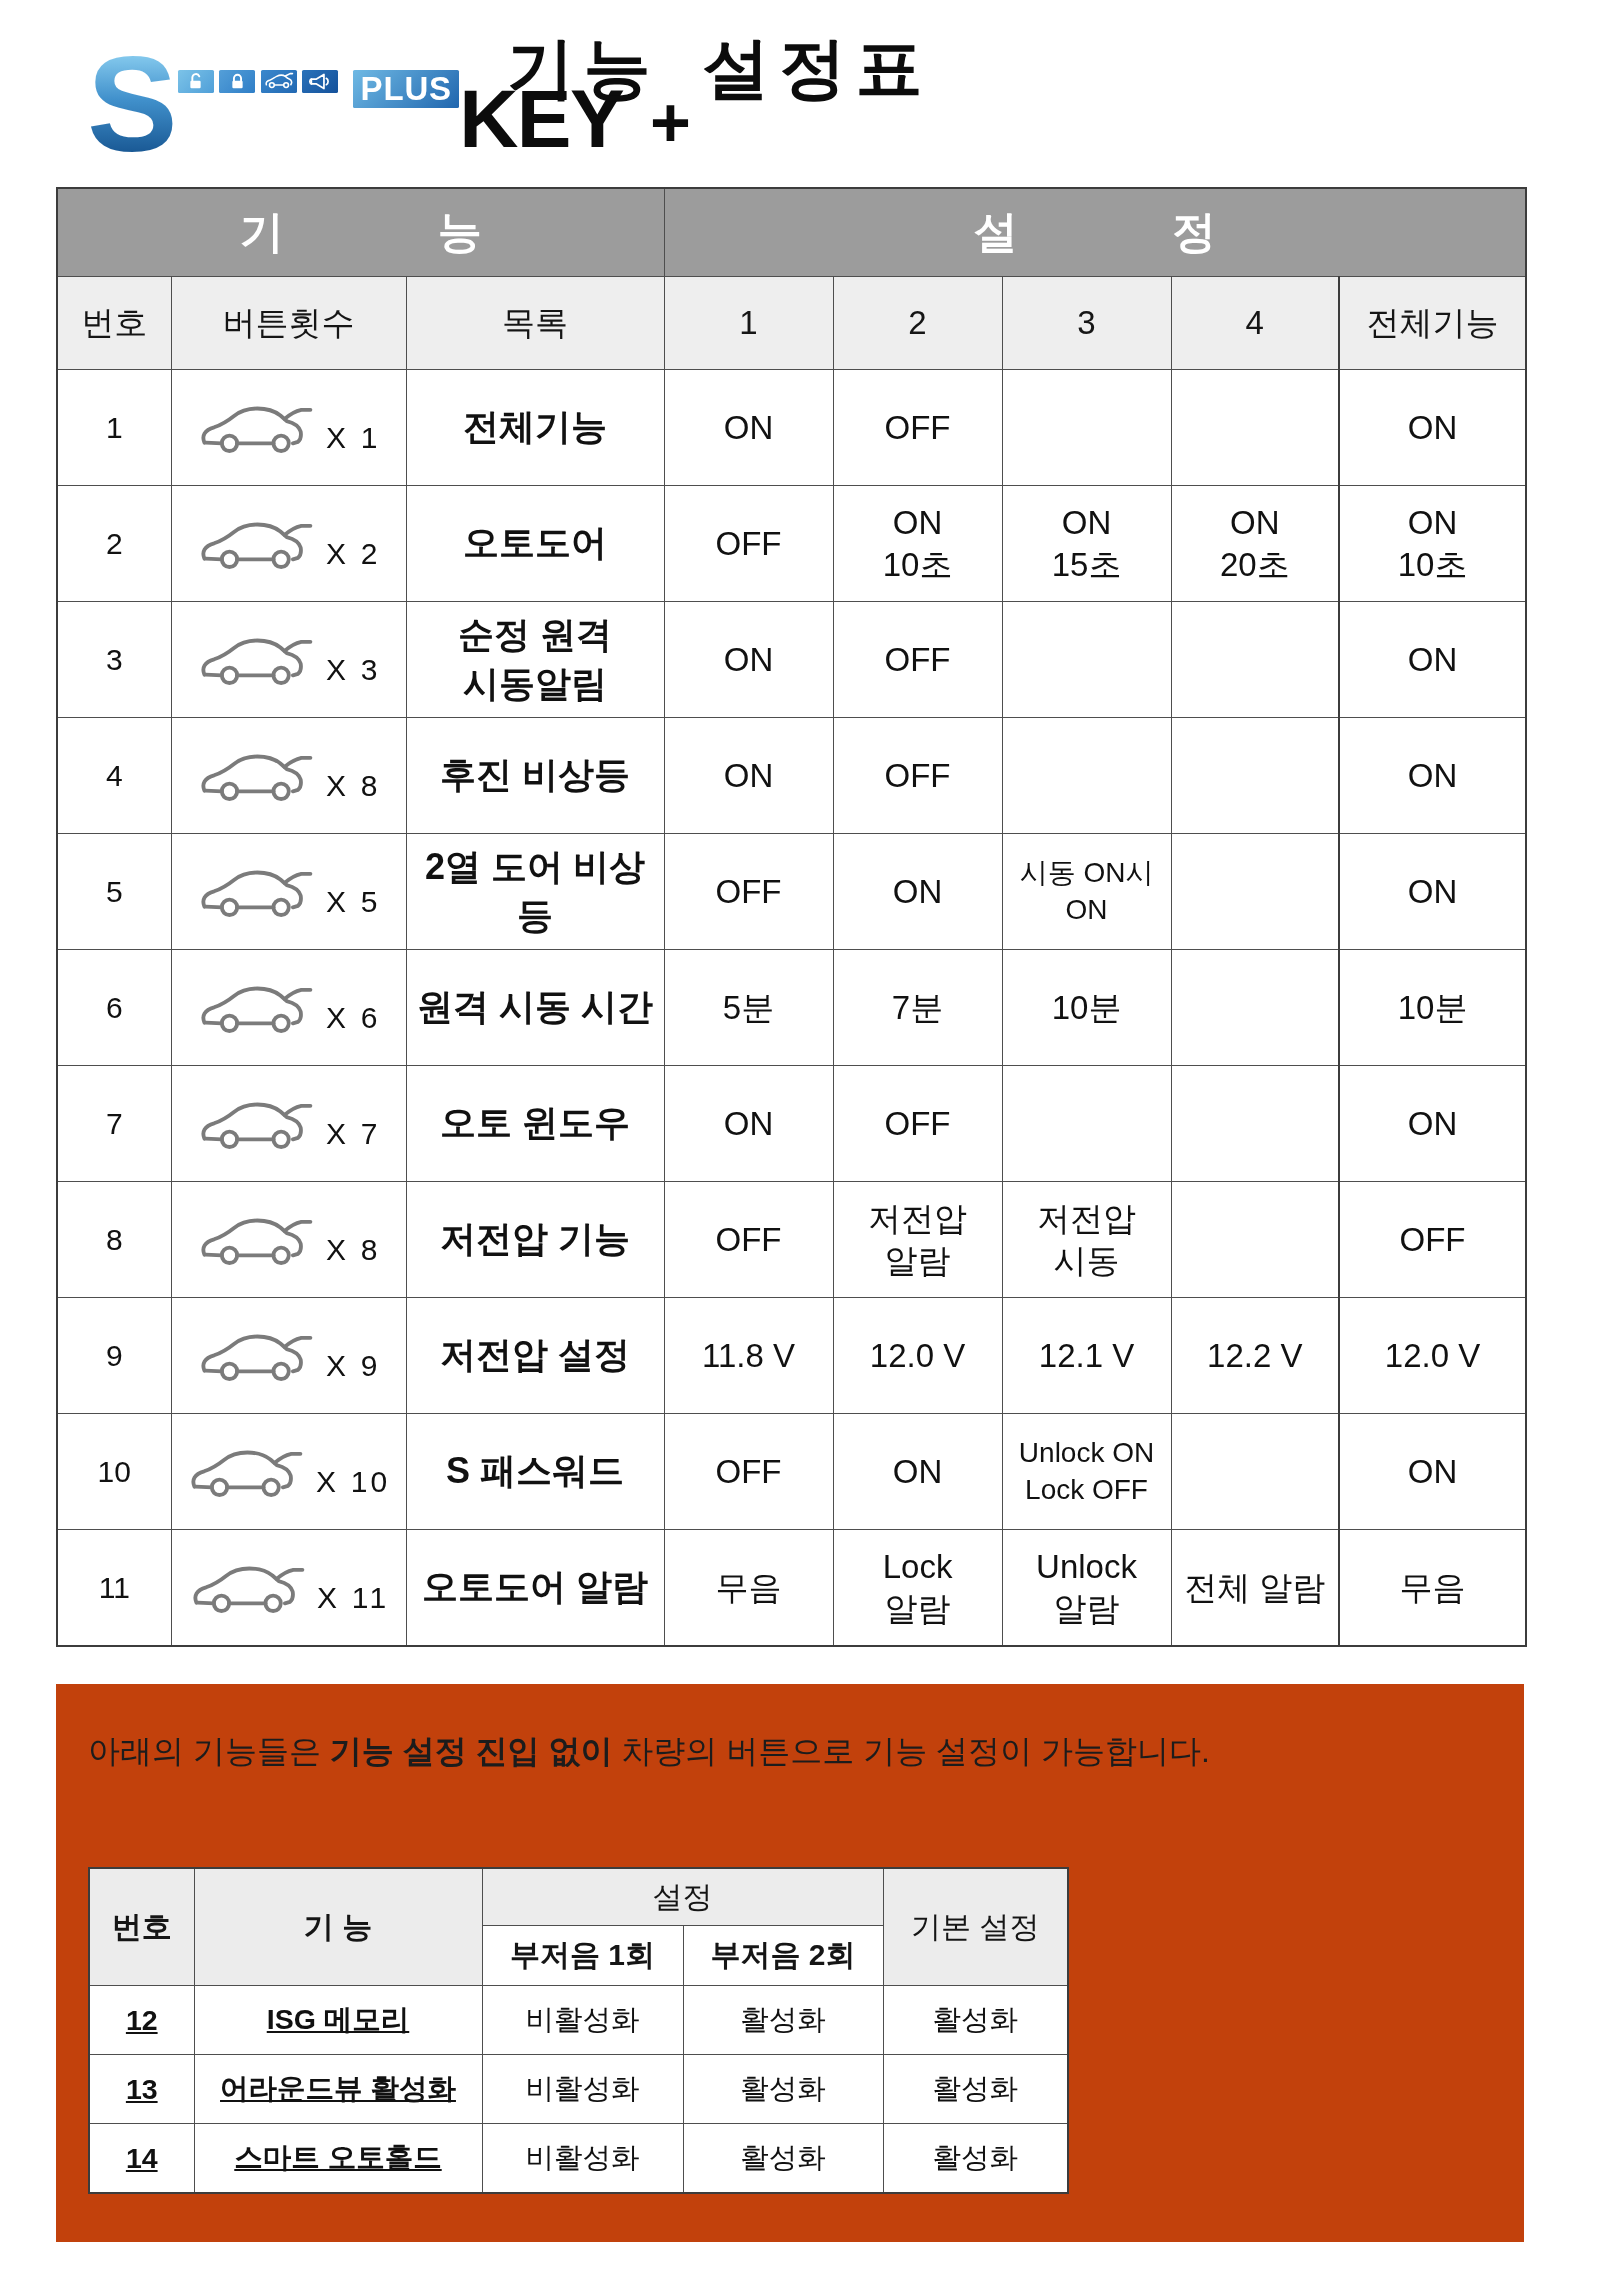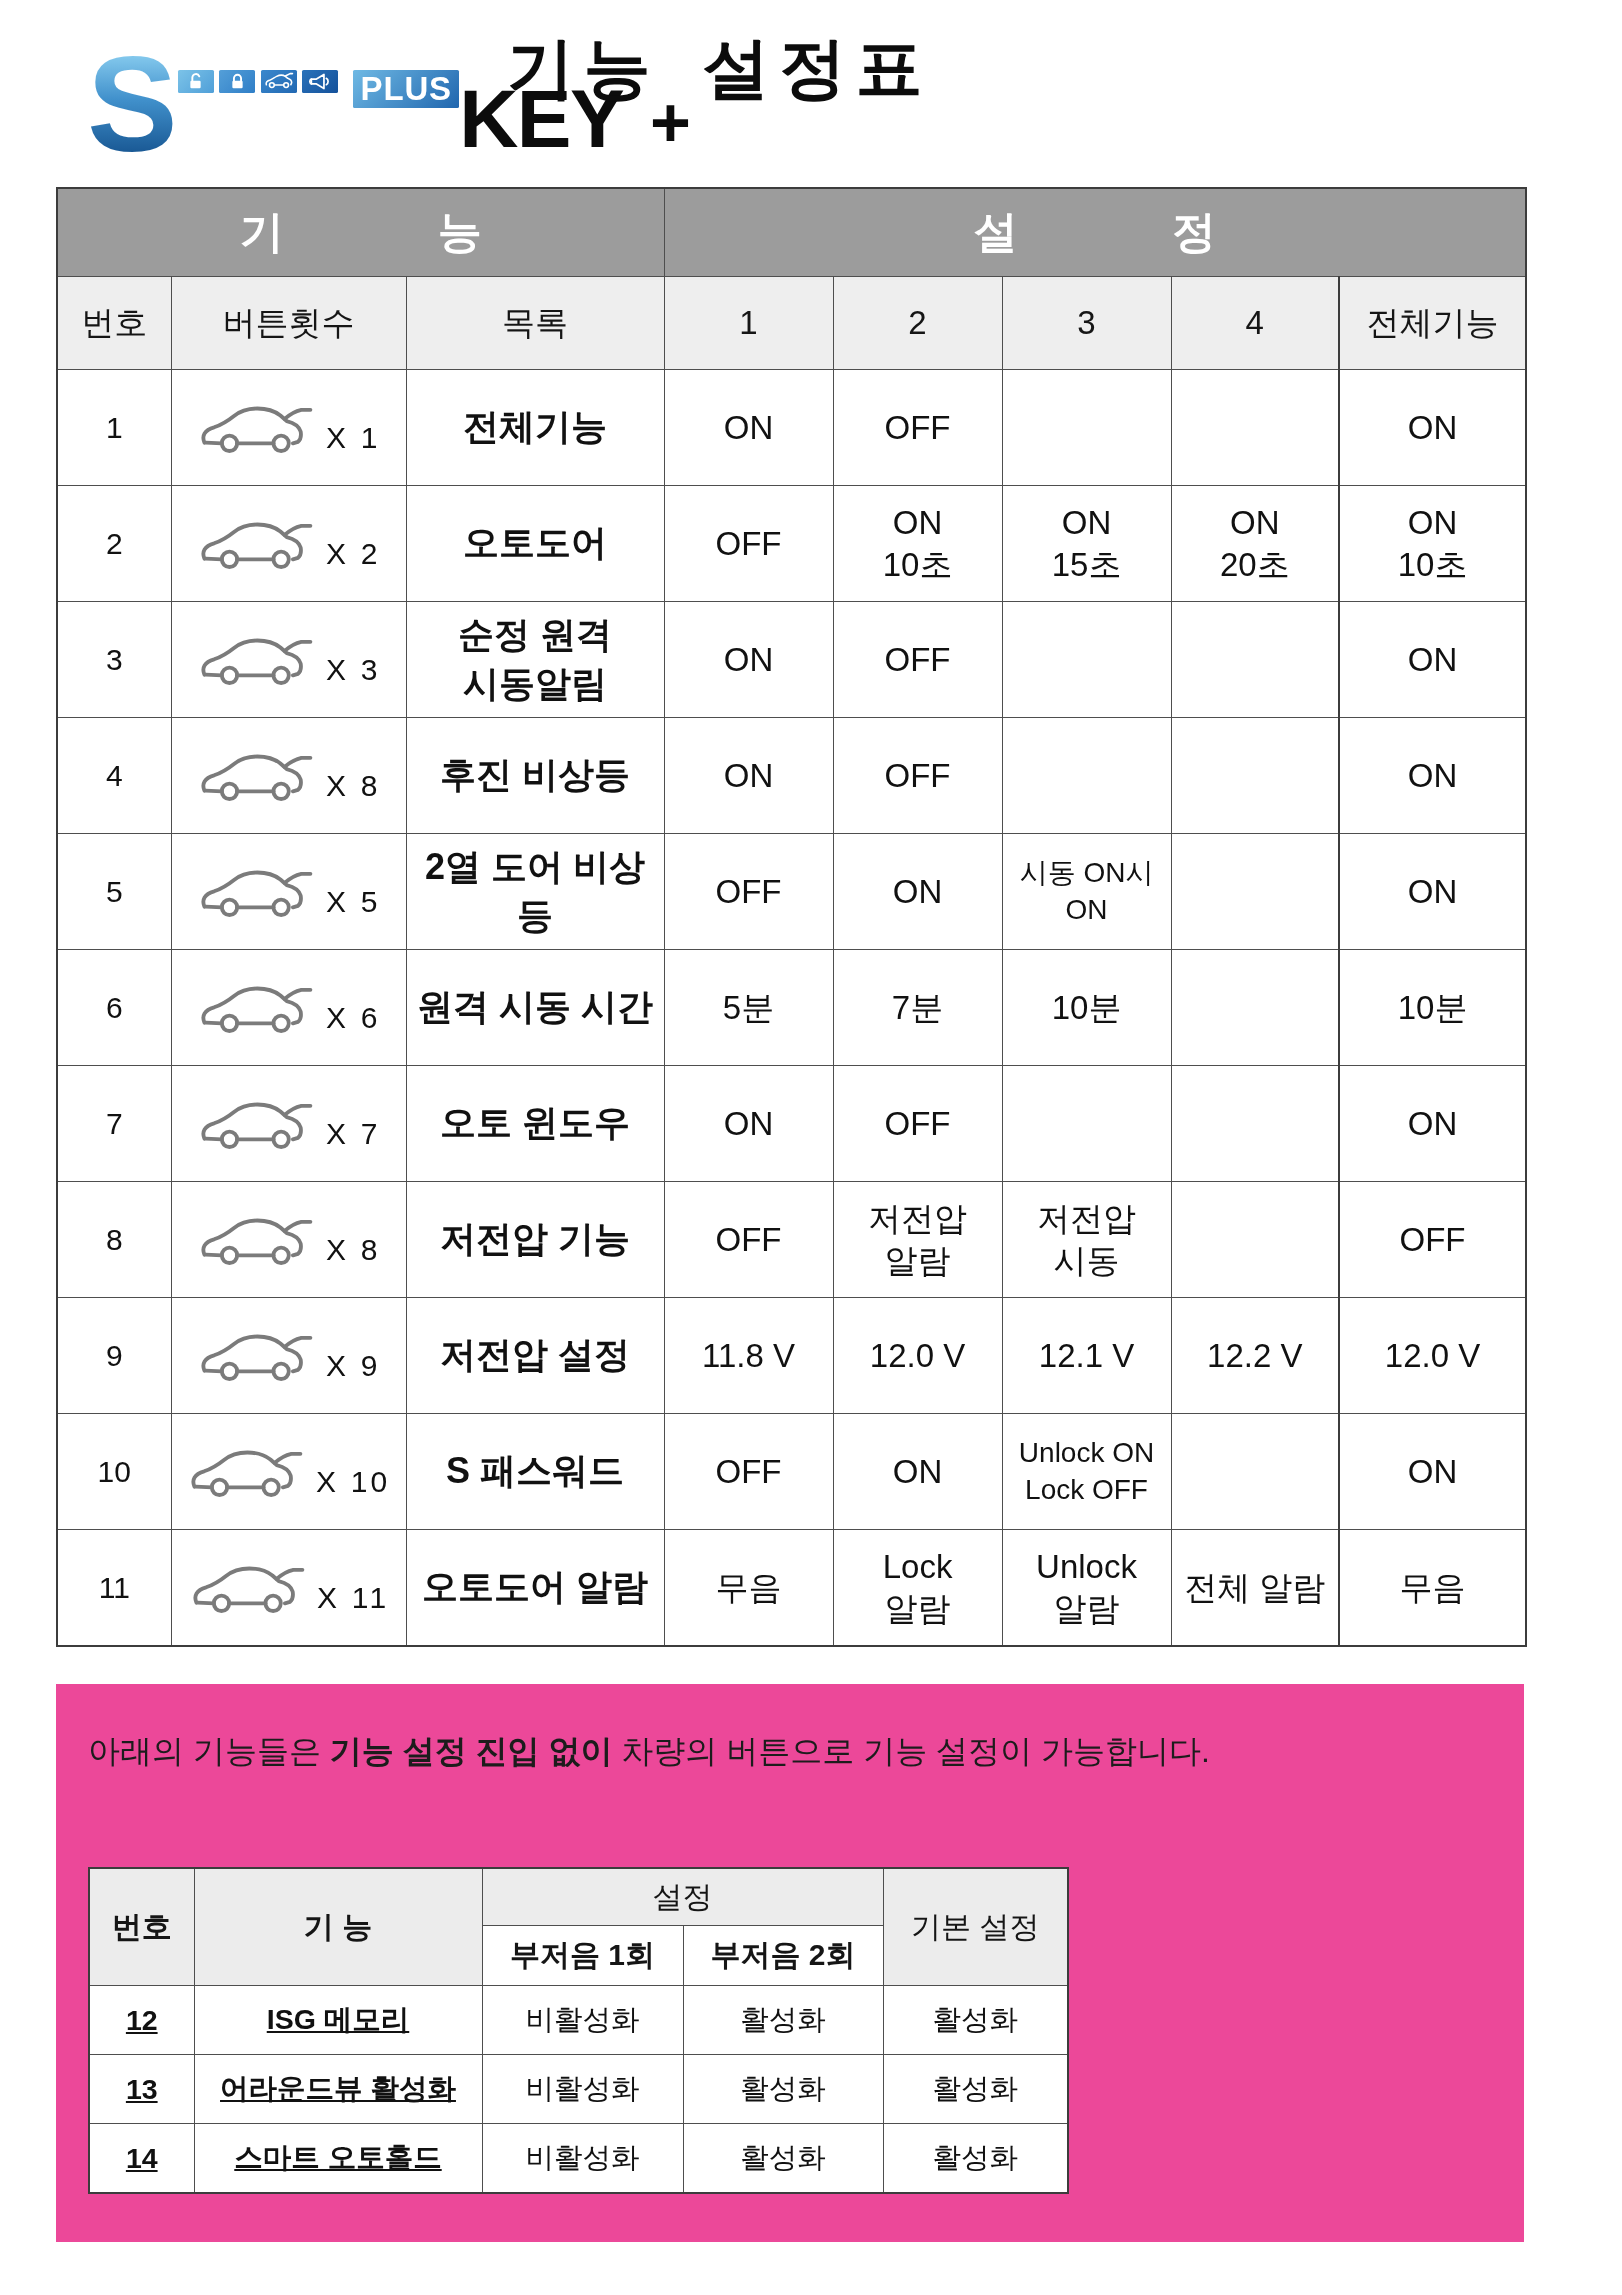--- a/index.html
+++ b/index.html
@@ -62,21 +62,21 @@
   .c-val { font-size:33px; white-space:pre-line; line-height:1.25; }
   .c-val.small { font-size:28px; line-height:1.3; }
   .c-def, th.h-def { border-left:2.4px solid #3c3c3c !important; }
   .press-wrap { display:flex; align-items:center; justify-content:center; gap:9.5px; }
   .press-label { font-size:30px; letter-spacing:3.2px;margin-top:20px; }
   .car-svg { width:120px; height:52px; flex:0 0 auto; }
 
   
   .note-panel {
     position:absolute; left:56px; top:1684px; width:1468px; height:558px;
-    background:#ec4899;
+    background:#c2410c;
   }
   .note-line1 { position:absolute; left:32px; top:46px; font-size:32px; color:#1c1c1c; }
   .note-line1 b { font-weight:bold; }
   .note-line2 { position:absolute; left:32px; top:119px; font-size:32px; color:#1c1c1c; }
 
   
   table.sub {
     position:absolute; left:32px; top:183px; width:980px;
     border-collapse:collapse; table-layout:fixed;
     border:2.4px solid #3c3c3c; background:#ffffff;

